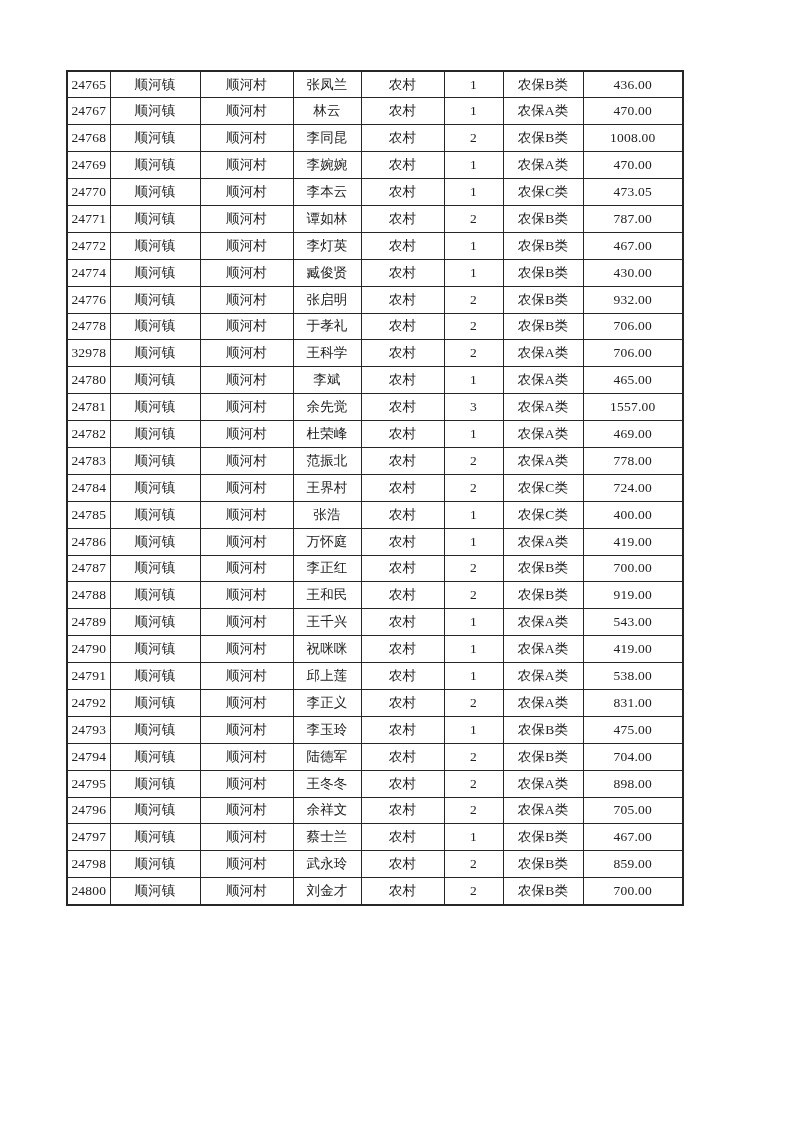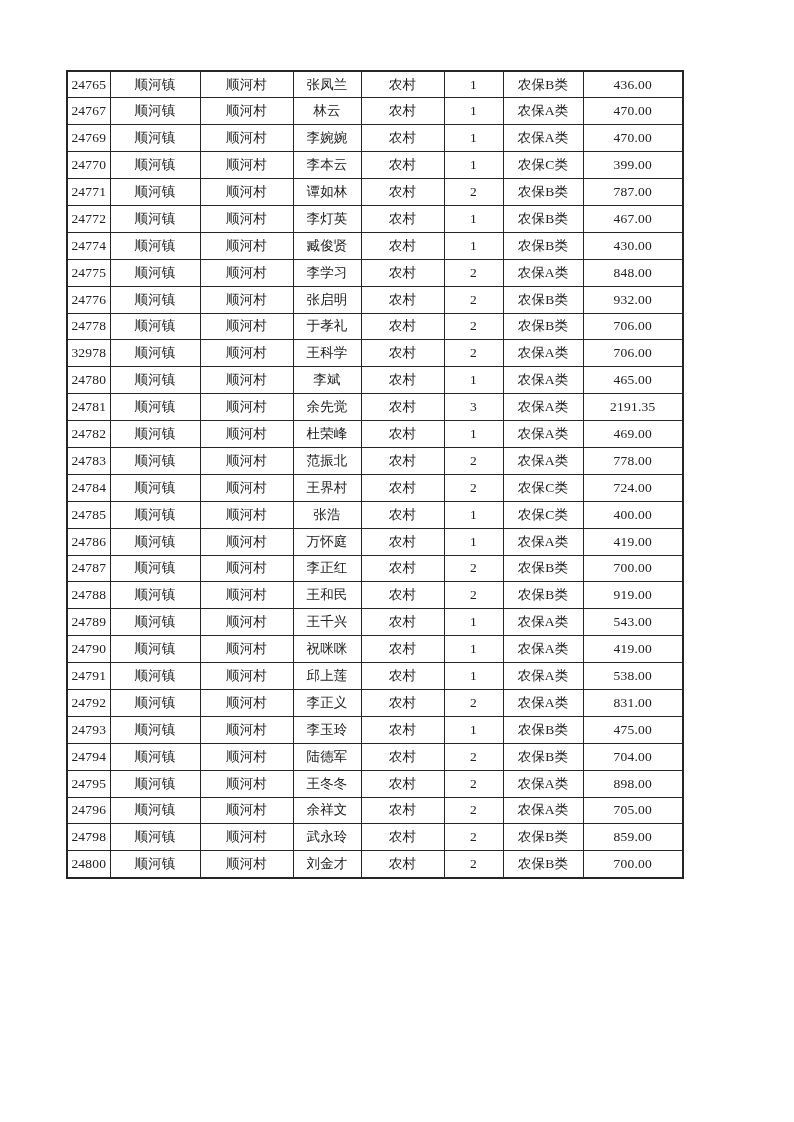--- a/index.html
+++ b/index.html
@@ -85,38 +85,48 @@
           <td class="col-record-id">24767</td>
           <td class="col-town">顺河镇</td>
           <td class="col-village">顺河村</td>
           <td class="col-person-name">林云</td>
           <td class="col-residence-type">农村</td>
           <td class="col-person-count">1</td>
           <td class="col-insurance-class">农保A类</td>
           <td class="col-amount">470.00</td>
         </tr>
         <tr>
+          <td class="col-record-id">24768</td>
+          <td class="col-town">顺河镇</td>
+          <td class="col-village">顺河村</td>
+          <td class="col-person-name">李同昆</td>
+          <td class="col-residence-type">农村</td>
+          <td class="col-person-count">2</td>
+          <td class="col-insurance-class">农保B类</td>
+          <td class="col-amount">1008.00</td>
+        </tr>
+        <tr>
           <td class="col-record-id">24769</td>
           <td class="col-town">顺河镇</td>
           <td class="col-village">顺河村</td>
           <td class="col-person-name">李婉婉</td>
           <td class="col-residence-type">农村</td>
           <td class="col-person-count">1</td>
           <td class="col-insurance-class">农保A类</td>
           <td class="col-amount">470.00</td>
         </tr>
         <tr>
           <td class="col-record-id">24770</td>
           <td class="col-town">顺河镇</td>
           <td class="col-village">顺河村</td>
           <td class="col-person-name">李本云</td>
           <td class="col-residence-type">农村</td>
           <td class="col-person-count">1</td>
           <td class="col-insurance-class">农保C类</td>
-          <td class="col-amount">399.00</td>
+          <td class="col-amount">473.05</td>
         </tr>
         <tr>
           <td class="col-record-id">24771</td>
           <td class="col-town">顺河镇</td>
           <td class="col-village">顺河村</td>
           <td class="col-person-name">谭如林</td>
           <td class="col-residence-type">农村</td>
           <td class="col-person-count">2</td>
           <td class="col-insurance-class">农保B类</td>
           <td class="col-amount">787.00</td>
@@ -135,30 +145,20 @@
           <td class="col-record-id">24774</td>
           <td class="col-town">顺河镇</td>
           <td class="col-village">顺河村</td>
           <td class="col-person-name">臧俊贤</td>
           <td class="col-residence-type">农村</td>
           <td class="col-person-count">1</td>
           <td class="col-insurance-class">农保B类</td>
           <td class="col-amount">430.00</td>
         </tr>
         <tr>
-          <td class="col-record-id">24775</td>
-          <td class="col-town">顺河镇</td>
-          <td class="col-village">顺河村</td>
-          <td class="col-person-name">李学习</td>
-          <td class="col-residence-type">农村</td>
-          <td class="col-person-count">2</td>
-          <td class="col-insurance-class">农保A类</td>
-          <td class="col-amount">848.00</td>
-        </tr>
-        <tr>
           <td class="col-record-id">24776</td>
           <td class="col-town">顺河镇</td>
           <td class="col-village">顺河村</td>
           <td class="col-person-name">张启明</td>
           <td class="col-residence-type">农村</td>
           <td class="col-person-count">2</td>
           <td class="col-insurance-class">农保B类</td>
           <td class="col-amount">932.00</td>
         </tr>
         <tr>
@@ -192,21 +192,21 @@
           <td class="col-amount">465.00</td>
         </tr>
         <tr>
           <td class="col-record-id">24781</td>
           <td class="col-town">顺河镇</td>
           <td class="col-village">顺河村</td>
           <td class="col-person-name">余先觉</td>
           <td class="col-residence-type">农村</td>
           <td class="col-person-count">3</td>
           <td class="col-insurance-class">农保A类</td>
-          <td class="col-amount">2191.35</td>
+          <td class="col-amount">1557.00</td>
         </tr>
         <tr>
           <td class="col-record-id">24782</td>
           <td class="col-town">顺河镇</td>
           <td class="col-village">顺河村</td>
           <td class="col-person-name">杜荣峰</td>
           <td class="col-residence-type">农村</td>
           <td class="col-person-count">1</td>
           <td class="col-insurance-class">农保A类</td>
           <td class="col-amount">469.00</td>
@@ -343,20 +343,30 @@
         </tr>
         <tr>
           <td class="col-record-id">24796</td>
           <td class="col-town">顺河镇</td>
           <td class="col-village">顺河村</td>
           <td class="col-person-name">余祥文</td>
           <td class="col-residence-type">农村</td>
           <td class="col-person-count">2</td>
           <td class="col-insurance-class">农保A类</td>
           <td class="col-amount">705.00</td>
+        </tr>
+        <tr>
+          <td class="col-record-id">24797</td>
+          <td class="col-town">顺河镇</td>
+          <td class="col-village">顺河村</td>
+          <td class="col-person-name">蔡士兰</td>
+          <td class="col-residence-type">农村</td>
+          <td class="col-person-count">1</td>
+          <td class="col-insurance-class">农保B类</td>
+          <td class="col-amount">467.00</td>
         </tr>
         <tr>
           <td class="col-record-id">24798</td>
           <td class="col-town">顺河镇</td>
           <td class="col-village">顺河村</td>
           <td class="col-person-name">武永玲</td>
           <td class="col-residence-type">农村</td>
           <td class="col-person-count">2</td>
           <td class="col-insurance-class">农保B类</td>
           <td class="col-amount">859.00</td>

